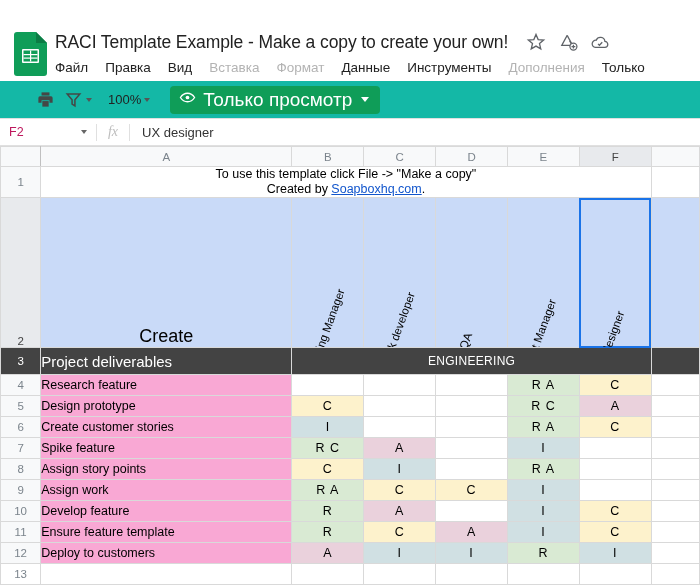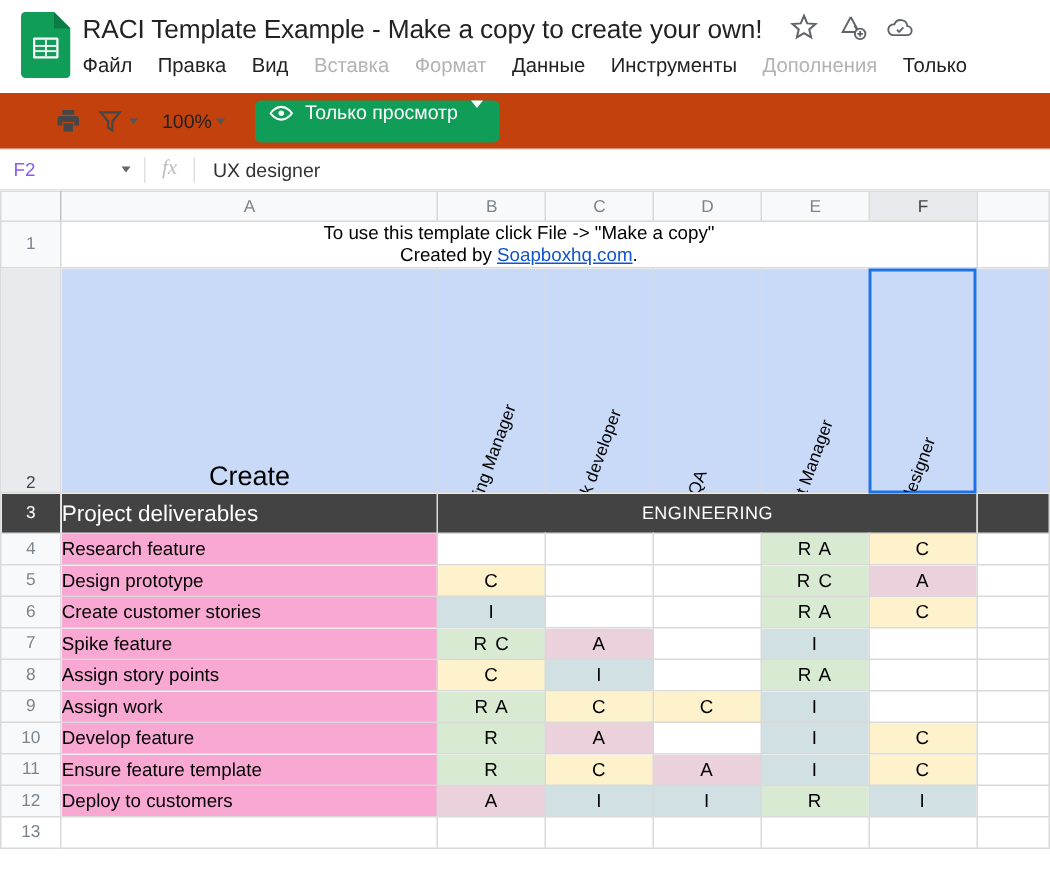--- a/index.html
+++ b/index.html
@@ -9,24 +9,25 @@
     overflow: hidden;
     background: #fff;
     font-family: "Liberation Sans", sans-serif;
     -webkit-font-smoothing: antialiased;
   }
 
   
   #titlebar {
     height: 62px;
     display: flex;
-    align-items: flex-start;
+    align-items: center;
     padding: 6px 14px 0 0;
     background: #fff;
     position: relative;
+    margin-top: 19px;
   }
   #sheets-logo {
     width: 33px; height: 44px;
     margin: 2px 8px 0 14px;
     flex: 0 0 auto;
     position: relative;
   }
   #sheets-logo svg { display:block; }
   #title-col { flex: 1 1 auto; min-width: 0; padding-top: 2px; }
   #doc-title-row { display: flex; align-items: center; }
@@ -58,21 +59,21 @@
   }
   .menu-item.disabled { color: #b3b3b3; }
   .menu-item:last-child { margin-right: 0; }
 
   
   #toolbar {
     height: 38px;
     display: flex;
     align-items: center;
     padding-left: 32px;
-    background: #c2410c;
+    background: #14b8a6;
     border-bottom: 1px solid #e0e0e0;
   }
   .tb-btn {
     display: flex; align-items: center; justify-content: center;
     height: 26px; min-width: 26px;
     color: #444746;
     margin-right: 6px;
   }
   .tb-caret {
     width: 0; height: 0;
@@ -80,28 +81,28 @@
     border-right: 3.5px solid transparent;
     border-top: 4px solid #555;
     margin-left: 3px;
   }
   #zoom-level {
     font-size: 13px; color: #222;
     padding: 0 4px 0 10px;
     display: flex; align-items: center;
   }
   #viewonly-btn {
-    display: flex; align-items: flex-start;
+    display: flex; align-items: center;
     background: #0f9d58;
     color: #fff;
     border-radius: 4px;
     height: 28px;
     padding: 0 11px 0 9px;
     margin-left: 16px;
-    font-size: 13px;
+    font-size: 19px;
     white-space: nowrap;
   }
   #viewonly-btn .vo-caret {
     width: 0; height: 0;
     border-left: 4px solid transparent;
     border-right: 4px solid transparent;
     border-top: 5px solid #fff;
     margin-left: 9px;
   }
   #viewonly-label { margin-left: 7px; }
@@ -111,21 +112,21 @@
     height: 27px;
     display: flex;
     align-items: center;
     background: #fff;
     border-bottom: 1px solid #e0e0e0;
   }
   #namebox {
     width: 96px;
     display: flex; align-items: center;
     padding-left: 9px;
-    font-size: 12.5px; color: #8b5cf6;
+    font-size: 12.5px; color: #be185d;
     height: 100%;
   }
   #namebox-val { flex: 1 1 auto; }
   #namebox-caret {
     width: 0; height: 0;
     border-left: 3.5px solid transparent;
     border-right: 3.5px solid transparent;
     border-top: 4px solid #666;
     margin-right: 9px;
   }

